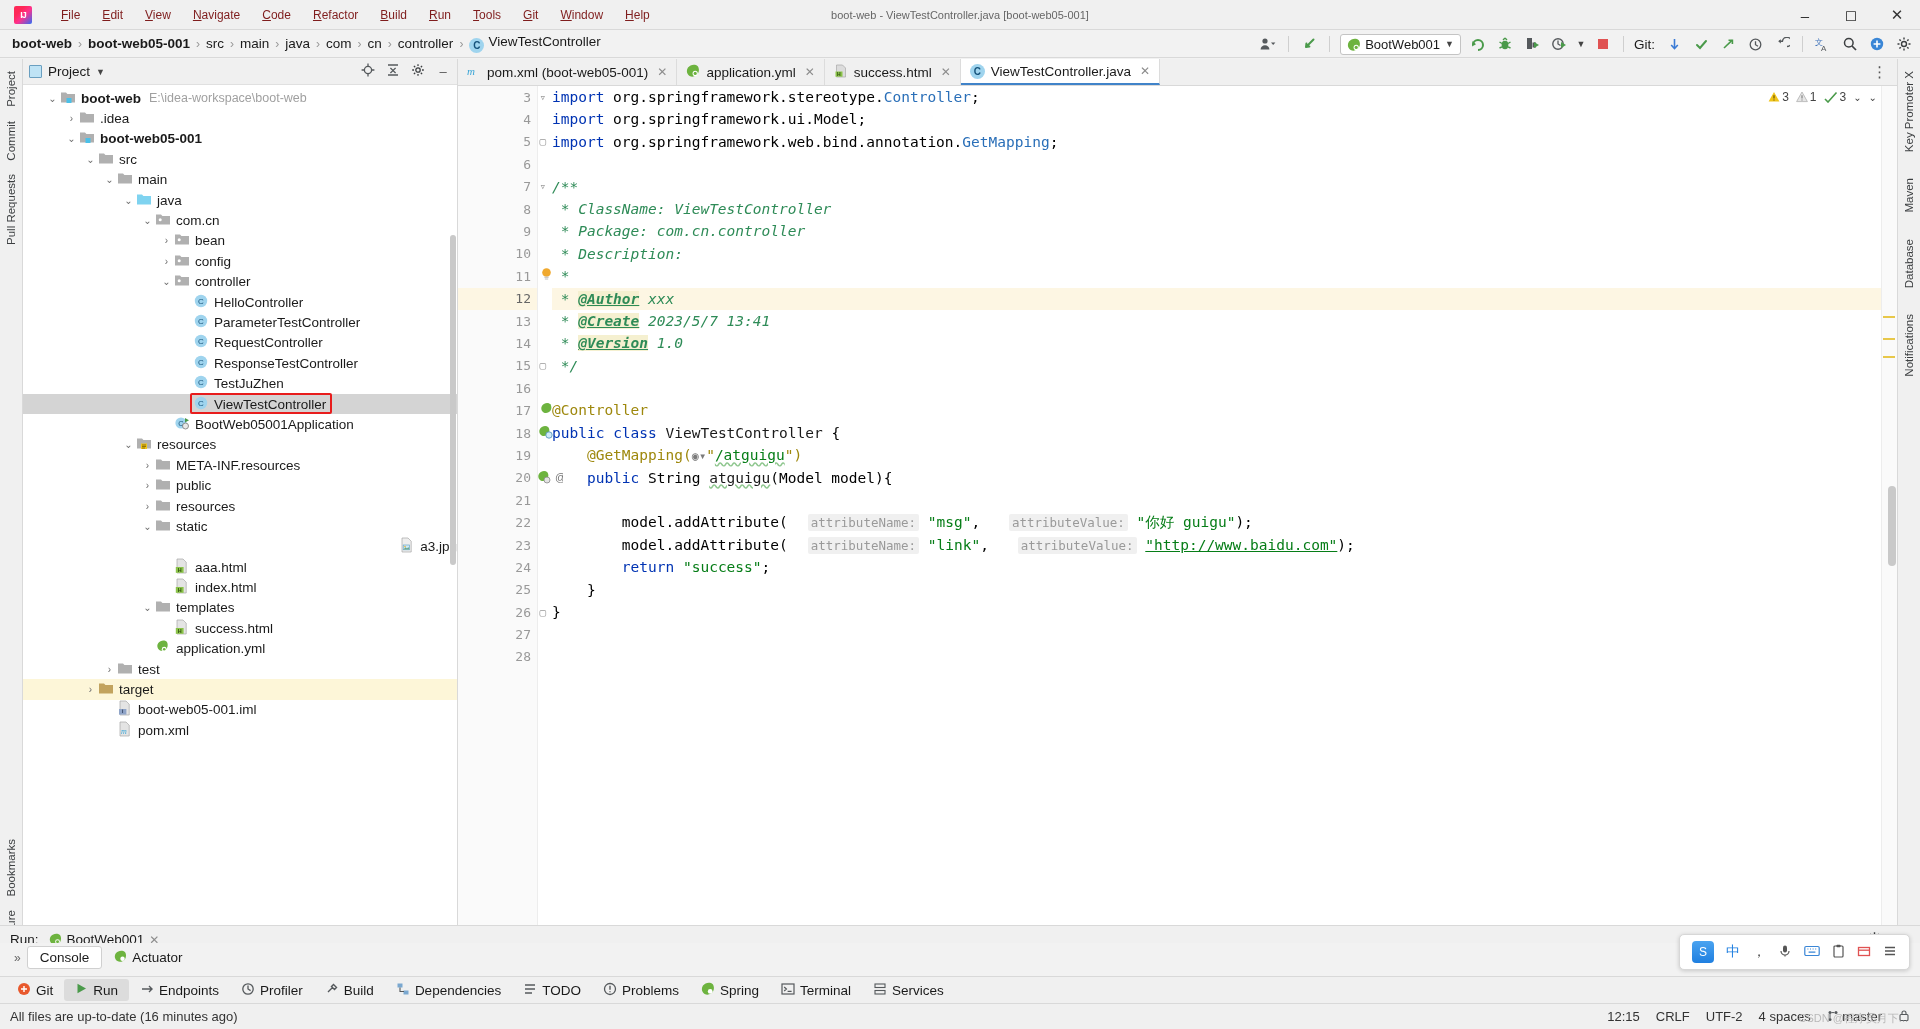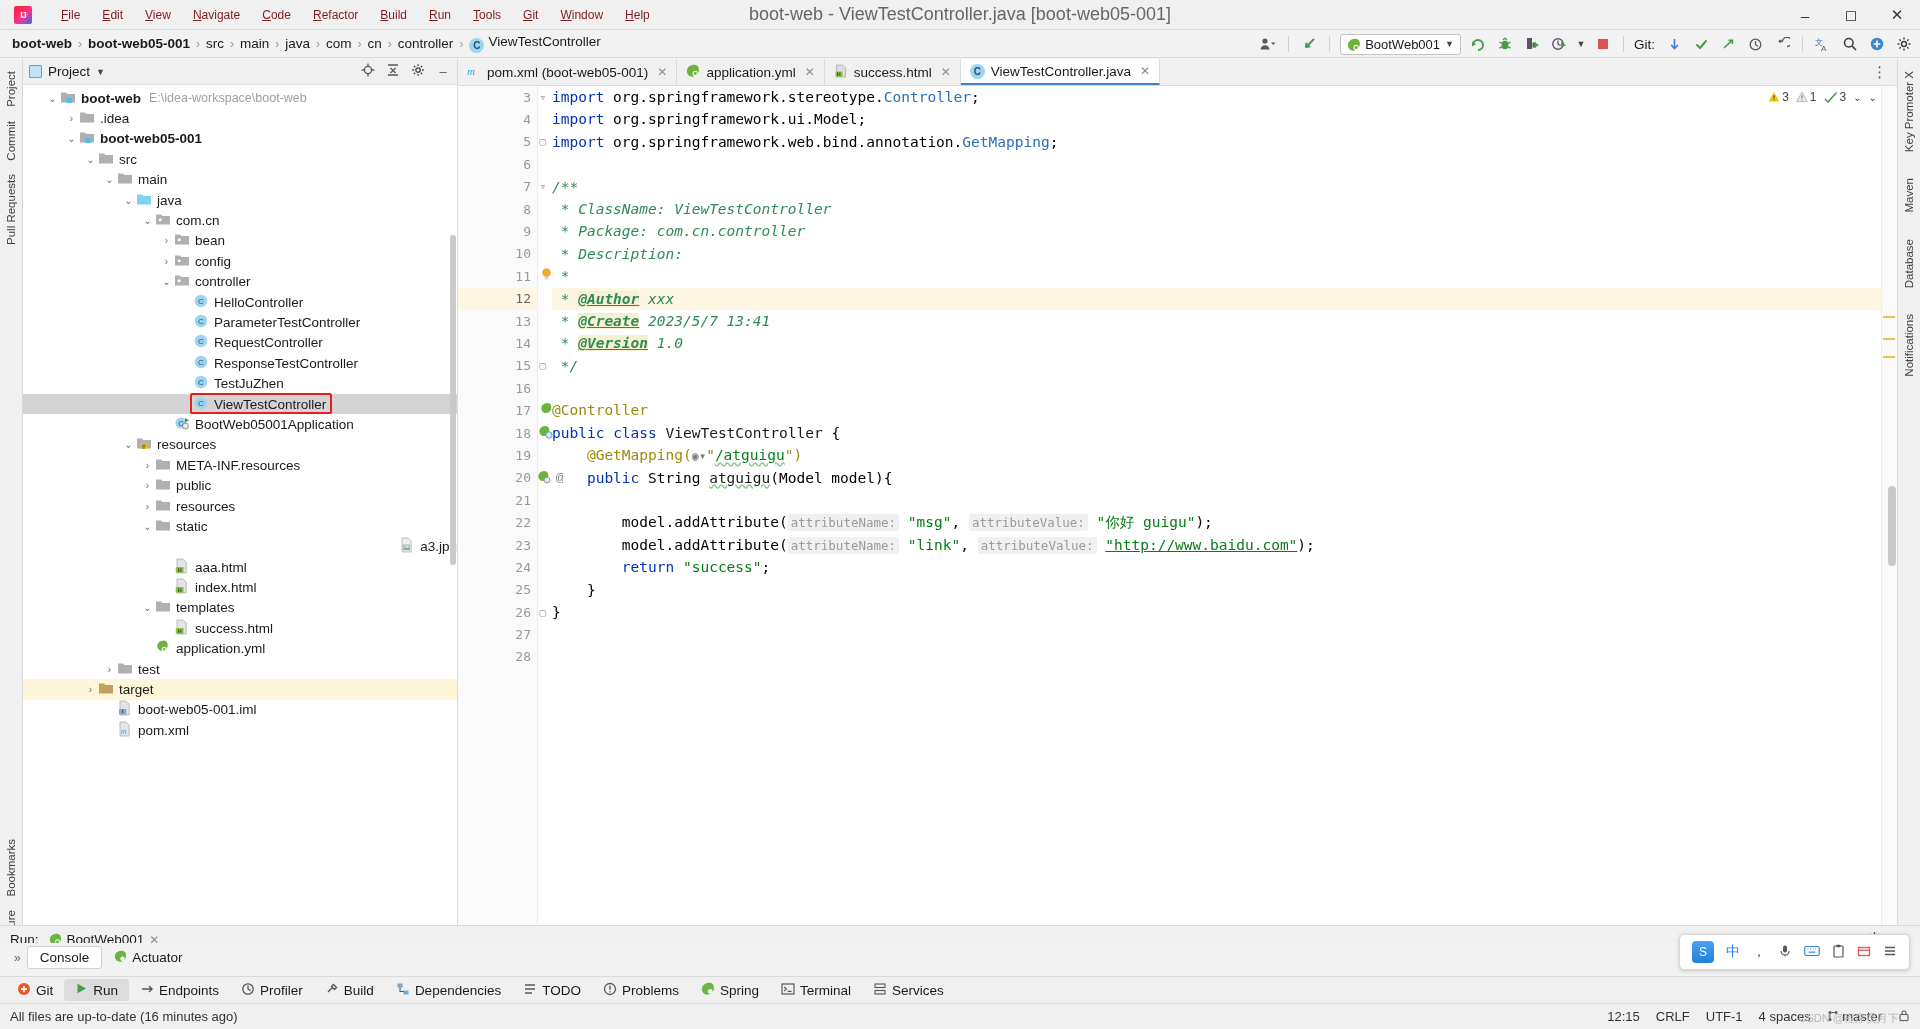--- a/index.html
+++ b/index.html
@@ -26,21 +26,21 @@
     align-items:center; justify-content:center; letter-spacing:-1px;
   }
   .menubar { display:flex; align-items:center; gap:0px; }
   .menu-item {
     font-size:12px; color:#7f1d1d; padding:3px 11px; cursor:default;
     white-space:nowrap;
   }
   .menu-item .mn { text-decoration:underline; }
   .win-title {
     position:absolute; left:50%; transform:translateX(-50%);
-    font-size:18px; color:#666; white-space:nowrap;
+    font-size:11px; color:#666; white-space:nowrap;
   }
   .win-buttons { position:absolute; right:0; top:0; height:30px; display:flex; }
   .win-btn {
     width:46px; height:30px; display:flex; align-items:center; justify-content:center;
     font-size:15px; color:#333; cursor:default;
   }
 
   
   .navbar {
     height:28px; background:#f2f2f2; border-bottom:1px solid #d9d9d9;
@@ -176,21 +176,21 @@
   .cline.cur { background:#fdf6e3; }
   .kw { color:#0033b3; }
   .str { color:#067d17; }
   .cmt { color:#8c8c8c; font-style:italic; }
   .jdoc { color:#2e8b57; font-style:italic; }
   .jtag { color:#2e8b57; font-style:italic; font-weight:bold;
           background:#f5f0d0; text-decoration:underline; }
   .ann { color:#9e880d; }
   .cls { color:#1a1a1a; }
   .hint { color:#9a9a9a; font-size:12.5px; font-style:normal;}
-  .hintbg { background:#f0f0f0; border-radius:2px; padding:1px 3px; }
+  .hintbg { background:#f0f0f0; border-radius:2px; padding:1px 3px;margin-left:20px; }
   .linkstr { color:#067d17; text-decoration:underline; }
   .urlstr { color:#067d17; text-decoration:underline; }
   .squig { text-decoration: underline; text-decoration-style: wavy;
            text-decoration-color:#8fc78f; }
 
   .inspect-bar {
     position:absolute; right:0; top:0; bottom:0; width:16px;
     background:#fafafa; border-left:1px solid #ededed;
   }
   .insp-top {
@@ -1070,21 +1070,21 @@
         </svg></span>
     <span>Services</span>
   </span>
 </div>
 
 <div class="statusbar">
   <span class="st-item">All files are up-to-date (16 minutes ago)</span>
   <span class="st-right">
     <span class="st-item">12:15</span>
     <span class="st-item">CRLF</span>
-    <span class="st-item">UTF-1</span>
+    <span class="st-item">UTF-2</span>
     <span class="st-item">4 spaces</span>
     <span class="st-item">
       <svg width="12" height="12" viewBox="0 0 12 12" style="vertical-align:-1px">
           <circle cx="3" cy="2.6" r="1.5" fill="#55595c"></circle>
           <circle cx="3" cy="9.4" r="1.5" fill="#55595c"></circle>
           <circle cx="9" cy="2.6" r="1.5" fill="#55595c"></circle>
           <path d="M3 4v4M4.4 2.6h3" stroke="#55595c" stroke-width="1"></path>
         </svg>
       <span>master</span>
     </span>

